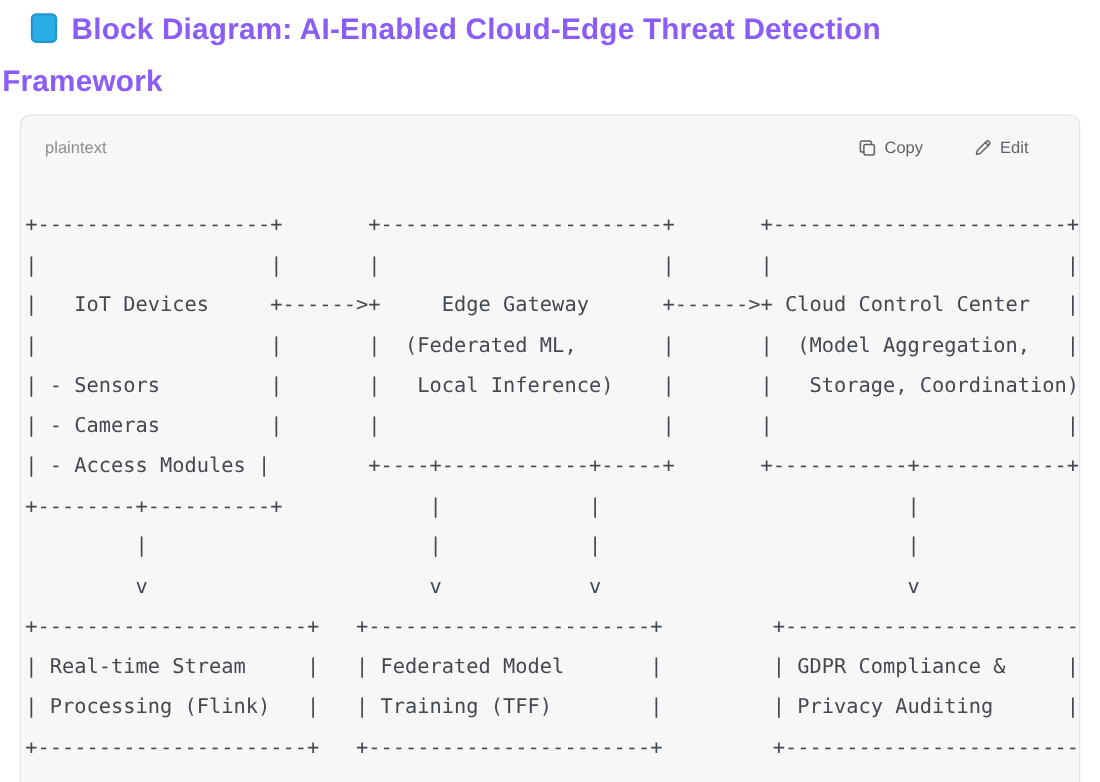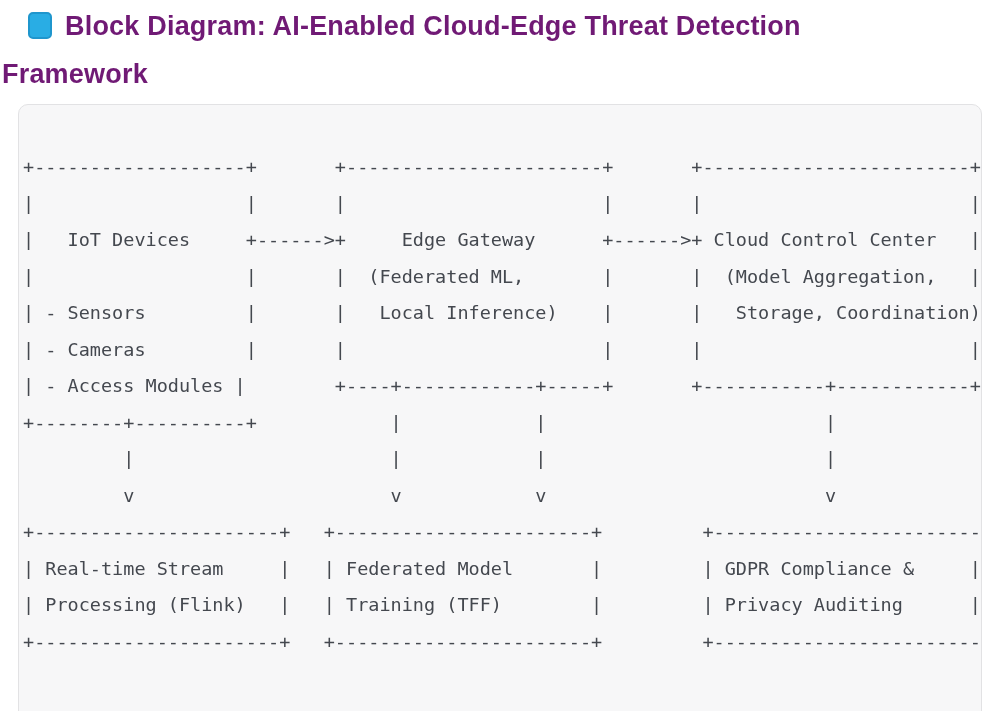--- a/index.html
+++ b/index.html
@@ -14,21 +14,21 @@
     font-family: "Liberation Sans", sans-serif;
   }
   .page-title {
     width: 920px;
     margin: 2px 0 0 0;
     padding-left: 2px;
     text-indent: 26px;
     font-size: 27px;
     line-height: 48px;
     font-weight: 700;
-    color: #701a75;
+    color: #8b5cf6;
     letter-spacing: 0.2px;
   }
   .title-icon {
     display: inline-block;
     width: 24px;
     height: 27px;
     box-sizing: border-box;
     background: #29ade4;
     border: 2px solid #1f96cd;
     border-radius: 5px;
@@ -85,20 +85,43 @@
     white-space: pre;
     overflow: hidden;
   }
 </style>
 </head>
 <body>
 
 <h1 class="page-title"><span class="title-icon" style="background: rgb(41, 173, 228); border-color: rgb(31, 150, 205);"></span><span>Block Diagram: AI-Enabled Cloud-Edge Threat Detection Framework</span></h1>
 
 <div class="code-card">
+  <div class="code-header">
+    <span class="lang-label">plaintext</span>
+    <div class="header-actions">
+      <button class="action-btn">
+        <span>
+          <svg width="17" height="17" viewBox="0 0 16 16" fill="none" stroke="#5f6368" stroke-width="1.3" stroke-linecap="round" stroke-linejoin="round">
+            <path d="M11.5 5V3.6A1.6 1.6 0 0 0 9.9 2H3.6A1.6 1.6 0 0 0 2 3.6v6.3a1.6 1.6 0 0 0 1.6 1.6H5"></path>
+            <rect x="5" y="5" width="9" height="9" rx="1.6"></rect>
+          </svg>
+        </span>
+        <span>Copy</span>
+      </button>
+      <button class="action-btn">
+        <span>
+          <svg width="17" height="17" viewBox="0 0 16 16" fill="none" stroke="#5f6368" stroke-width="1.3" stroke-linecap="round" stroke-linejoin="round">
+            <path d="M2.5 13.5l.8-3.3 7.9-7.9a1.25 1.25 0 0 1 1.77 0l.73.73a1.25 1.25 0 0 1 0 1.77l-7.9 7.9-3.3.8z"></path>
+            <path d="M10.2 3.3l2.5 2.5"></path>
+          </svg>
+        </span>
+        <span>Edit</span>
+      </button>
+    </div>
+  </div>
   <pre class="ascii-pre">+-------------------+       +-----------------------+       +------------------------+
 |                   |       |                       |       |                        |
 |   IoT Devices     +------&gt;+     Edge Gateway      +------&gt;+ Cloud Control Center   |
 |                   |       |  (Federated ML,       |       |  (Model Aggregation,   |
 | - Sensors         |       |   Local Inference)    |       |   Storage, Coordination)
 | - Cameras         |       |                       |       |                        |
 | - Access Modules |        +----+------------+-----+       +-----------+------------+
 +--------+----------+            |            |                         |
          |                       |            |                         |
          v                       v            v                         v

